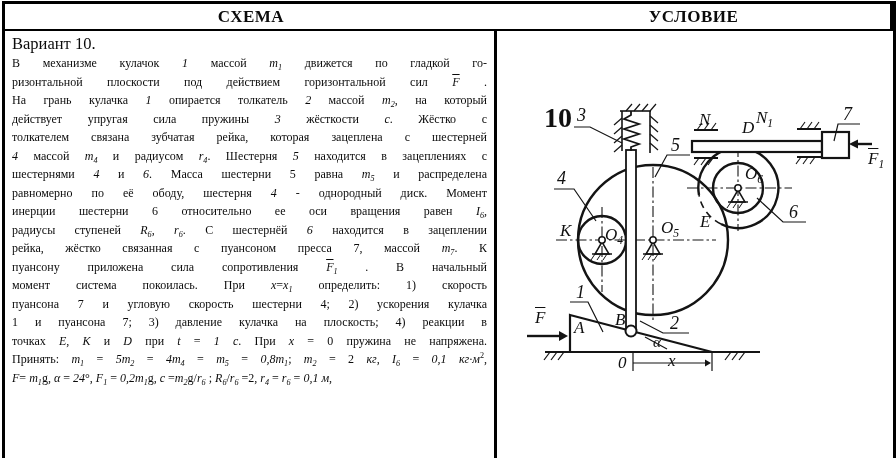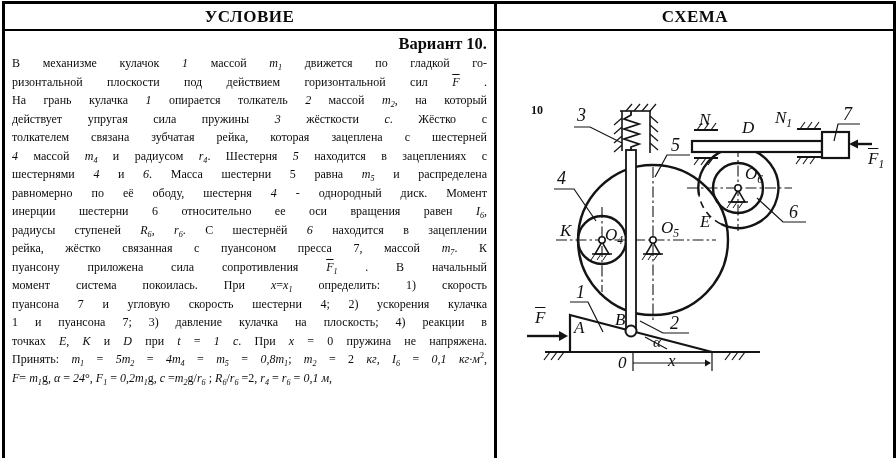--- a/index.html
+++ b/index.html
@@ -5,40 +5,40 @@
   html,body{margin:0;padding:0;background:#fff;}
   .page{position:relative;width:896px;height:458px;background:#fff;overflow:hidden;
         font-family:"Liberation Serif","DejaVu Serif",serif;color:#0b0b0b;}
   .tbl{position:absolute;left:2px;top:1px;width:888px;height:457px;
        border:3px solid #000;border-bottom:none;display:grid;
        grid-template-columns:492px auto;grid-template-rows:27px auto;}
   .hcell{border-bottom:2px solid #000;display:flex;align-items:center;justify-content:center;
          font-weight:bold;font-size:17px;letter-spacing:.5px;}
   .lcol{border-right:3px solid #000;}
   .cond{padding:3px 7px 0 7px;overflow:hidden;}
-  .cond-title{text-align:right;font-weight:bold;font-size:16.5px;line-height:20px;}
+  .cond-title{text-align:left;font-weight:normal;font-size:16.5px;line-height:20px;}
   .cond-lines{font-size:12px;line-height:18.5px;text-align:justify;text-align-last:justify;}
   .cond-lines .tline:last-child{text-align-last:left;}
   sub{font-size:68%;line-height:0;}
   sup{font-size:68%;line-height:0;}
   .ov{text-decoration:overline;}
   .diagram-svg{position:absolute;left:0;top:0;width:896px;height:458px;}
   .dlbl{position:absolute;font-style:italic;font-size:17px;line-height:1;color:#101010;white-space:nowrap;}
-  .dfig{font-style:normal;font-weight:bold;font-size:12px;}
+  .dfig{font-style:normal;font-weight:bold;font-size:28px;margin-left:13px;}
   .dnum{font-size:18px;}
   .dsm{font-size:15px;}
 </style>
 </head>
 <body>
 
 <div class="page">
 
   <div class="tbl">
+    <div class="hcell">СХЕМА</div>
     <div class="hcell lcol">УСЛОВИЕ</div>
-    <div class="hcell">СХЕМА</div>
 
     <div class="lcol cond">
       <div class="cond-title">Вариант 10.</div>
       <div class="cond-lines">
           <div class="tline">В механизме кулачок <i>1</i> массой <i>m<sub>1</sub></i> движется по гладкой го-</div>
           <div class="tline">ризонтальной плоскости под действием горизонтальной сил <span class="ov"><i>F</i></span> .</div>
           <div class="tline">На грань кулачка <i>1</i> опирается толкатель <i>2</i> массой <i>m<sub>2</sub></i>, на который</div>
           <div class="tline">действует упругая сила пружины <i>3</i> жёсткости <i>c</i>. Жёстко с</div>
           <div class="tline">толкателем связана зубчатая рейка, которая зацеплена с шестерней</div>
           <div class="tline"><i>4</i> массой <i>m<sub>4</sub></i> и радиусом <i>r<sub>4</sub></i>. Шестерня <i>5</i> находится в зацеплениях с</div>
@@ -207,21 +207,21 @@
   <span class="dlbl dfig" style="left:531px;top:104px">10</span>
   <span class="dlbl dnum" style="left:577px;top:106px">3</span>
   <span class="dlbl dnum" style="left:557px;top:169px">4</span>
   <span class="dlbl dnum" style="left:671px;top:136px">5</span>
   <span class="dlbl dnum" style="left:789px;top:203px">6</span>
   <span class="dlbl dnum" style="left:843px;top:105px">7</span>
   <span class="dlbl dnum" style="left:576px;top:283px">1</span>
   <span class="dlbl dnum" style="left:670px;top:314px">2</span>
   <span class="dlbl" style="left:699px;top:111px">N</span>
   <span class="dlbl" style="left:742px;top:119px">D</span>
-  <span class="dlbl" style="left:775px;top:109px">N<sub>1</sub></span>
+  <span class="dlbl" style="left:756px;top:109px">N<sub>1</sub></span>
   <span class="dlbl" style="left:868px;top:150px"><span class="ov">F</span><sub>1</sub></span>
   <span class="dlbl" style="left:605px;top:226px">O<sub>4</sub></span>
   <span class="dlbl" style="left:661px;top:219px">O<sub>5</sub></span>
   <span class="dlbl" style="left:745px;top:165px">O<sub>6</sub></span>
   <span class="dlbl" style="left:560px;top:222px">K</span>
   <span class="dlbl" style="left:700px;top:213px">E</span>
   <span class="dlbl" style="left:574px;top:319px">A</span>
   <span class="dlbl" style="left:615px;top:311px">B</span>
   <span class="dlbl dsm" style="left:653px;top:335px">α</span>
   <span class="dlbl" style="left:535px;top:309px"><span class="ov">F</span></span>

